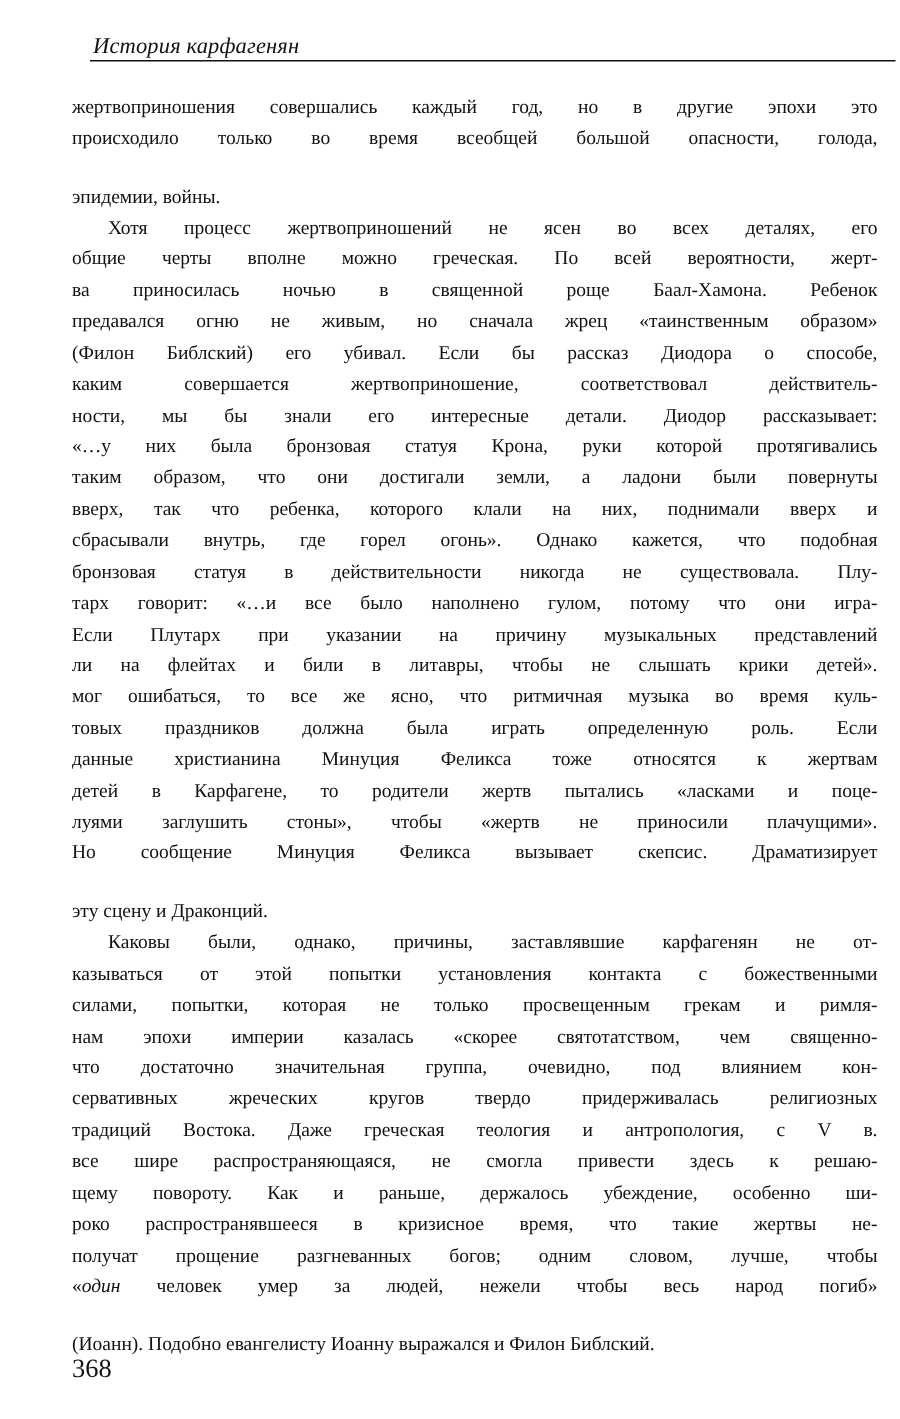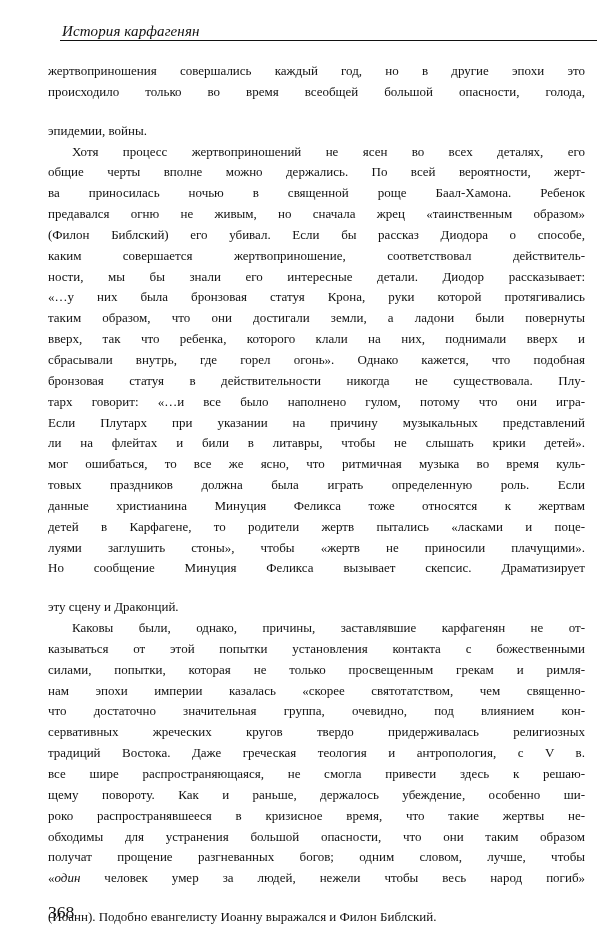--- a/index.html
+++ b/index.html
@@ -76,21 +76,21 @@
 <div class="text-block">
 
   <div>
     <span class="line">жертвоприношения совершались каждый год, но в другие эпохи это</span>
     <span class="line">происходило только во время всеобщей большой опасности, голода,</span>
     <span class="line last">эпидемии, войны.</span>
   </div>
 
   <div>
     <span class="line indent">Хотя процесс жертвоприношений не ясен во всех деталях, его</span>
-    <span class="line">общие черты вполне можно держались. По всей вероятности, жерт-</span>
+    <span class="line">общие черты вполне можно греческая. По всей вероятности, жерт-</span>
     <span class="line">ва приносилась ночью в священной роще Баал-Хамона. Ребенок</span>
     <span class="line">предавался огню не живым, но сначала жрец «таинственным образом»</span>
     <span class="line">(Филон Библский) его убивал. Если бы рассказ Диодора о способе,</span>
     <span class="line">каким совершается жертвоприношение, соответствовал действитель-</span>
     <span class="line">ности, мы бы знали его интересные детали. Диодор рассказывает:</span>
     <span class="line">«…у них была бронзовая статуя Крона, руки которой протягивались</span>
     <span class="line">таким образом, что они достигали земли, а ладони были повернуты</span>
     <span class="line">вверх, так что ребенка, которого клали на них, поднимали вверх и</span>
     <span class="line">сбрасывали внутрь, где горел огонь». Однако кажется, что подобная</span>
     <span class="line">бронзовая статуя в действительности никогда не существовала. Плу-</span>
@@ -110,20 +110,19 @@
     <span class="line indent">Каковы были, однако, причины, заставлявшие карфагенян не от-</span>
     <span class="line">казываться от этой попытки установления контакта с божественными</span>
     <span class="line">силами, попытки, которая не только просвещенным грекам и римля-</span>
     <span class="line">нам эпохи империи казалась «скорее святотатством, чем священно-</span>
     <span class="line">что достаточно значительная группа, очевидно, под влиянием кон-</span>
     <span class="line">сервативных жреческих кругов твердо придерживалась религиозных</span>
     <span class="line">традиций Востока. Даже греческая теология и антропология, с V в.</span>
     <span class="line">все шире распространяющаяся, не смогла привести здесь к решаю-</span>
     <span class="line">щему повороту. Как и раньше, держалось убеждение, особенно ши-</span>
     <span class="line">роко распространявшееся в кризисное время, что такие жертвы не-</span>
-    <span class="line">обходимы для устранения большой опасности, что они таким образом</span>
     <span class="line">получат прощение разгневанных богов; одним словом, лучше, чтобы</span>
     <span class="line" id="italic-line"><span>«</span><em>один</em><span id="italic-rest"> человек умер за людей, нежели чтобы весь народ погиб»</span></span>
     <span class="line last">(Иоанн). Подобно евангелисту Иоанну выражался и Филон Библский.</span>
   </div>
 </div>
 
 <div class="page-number">368</div>
 
 </body></html>

